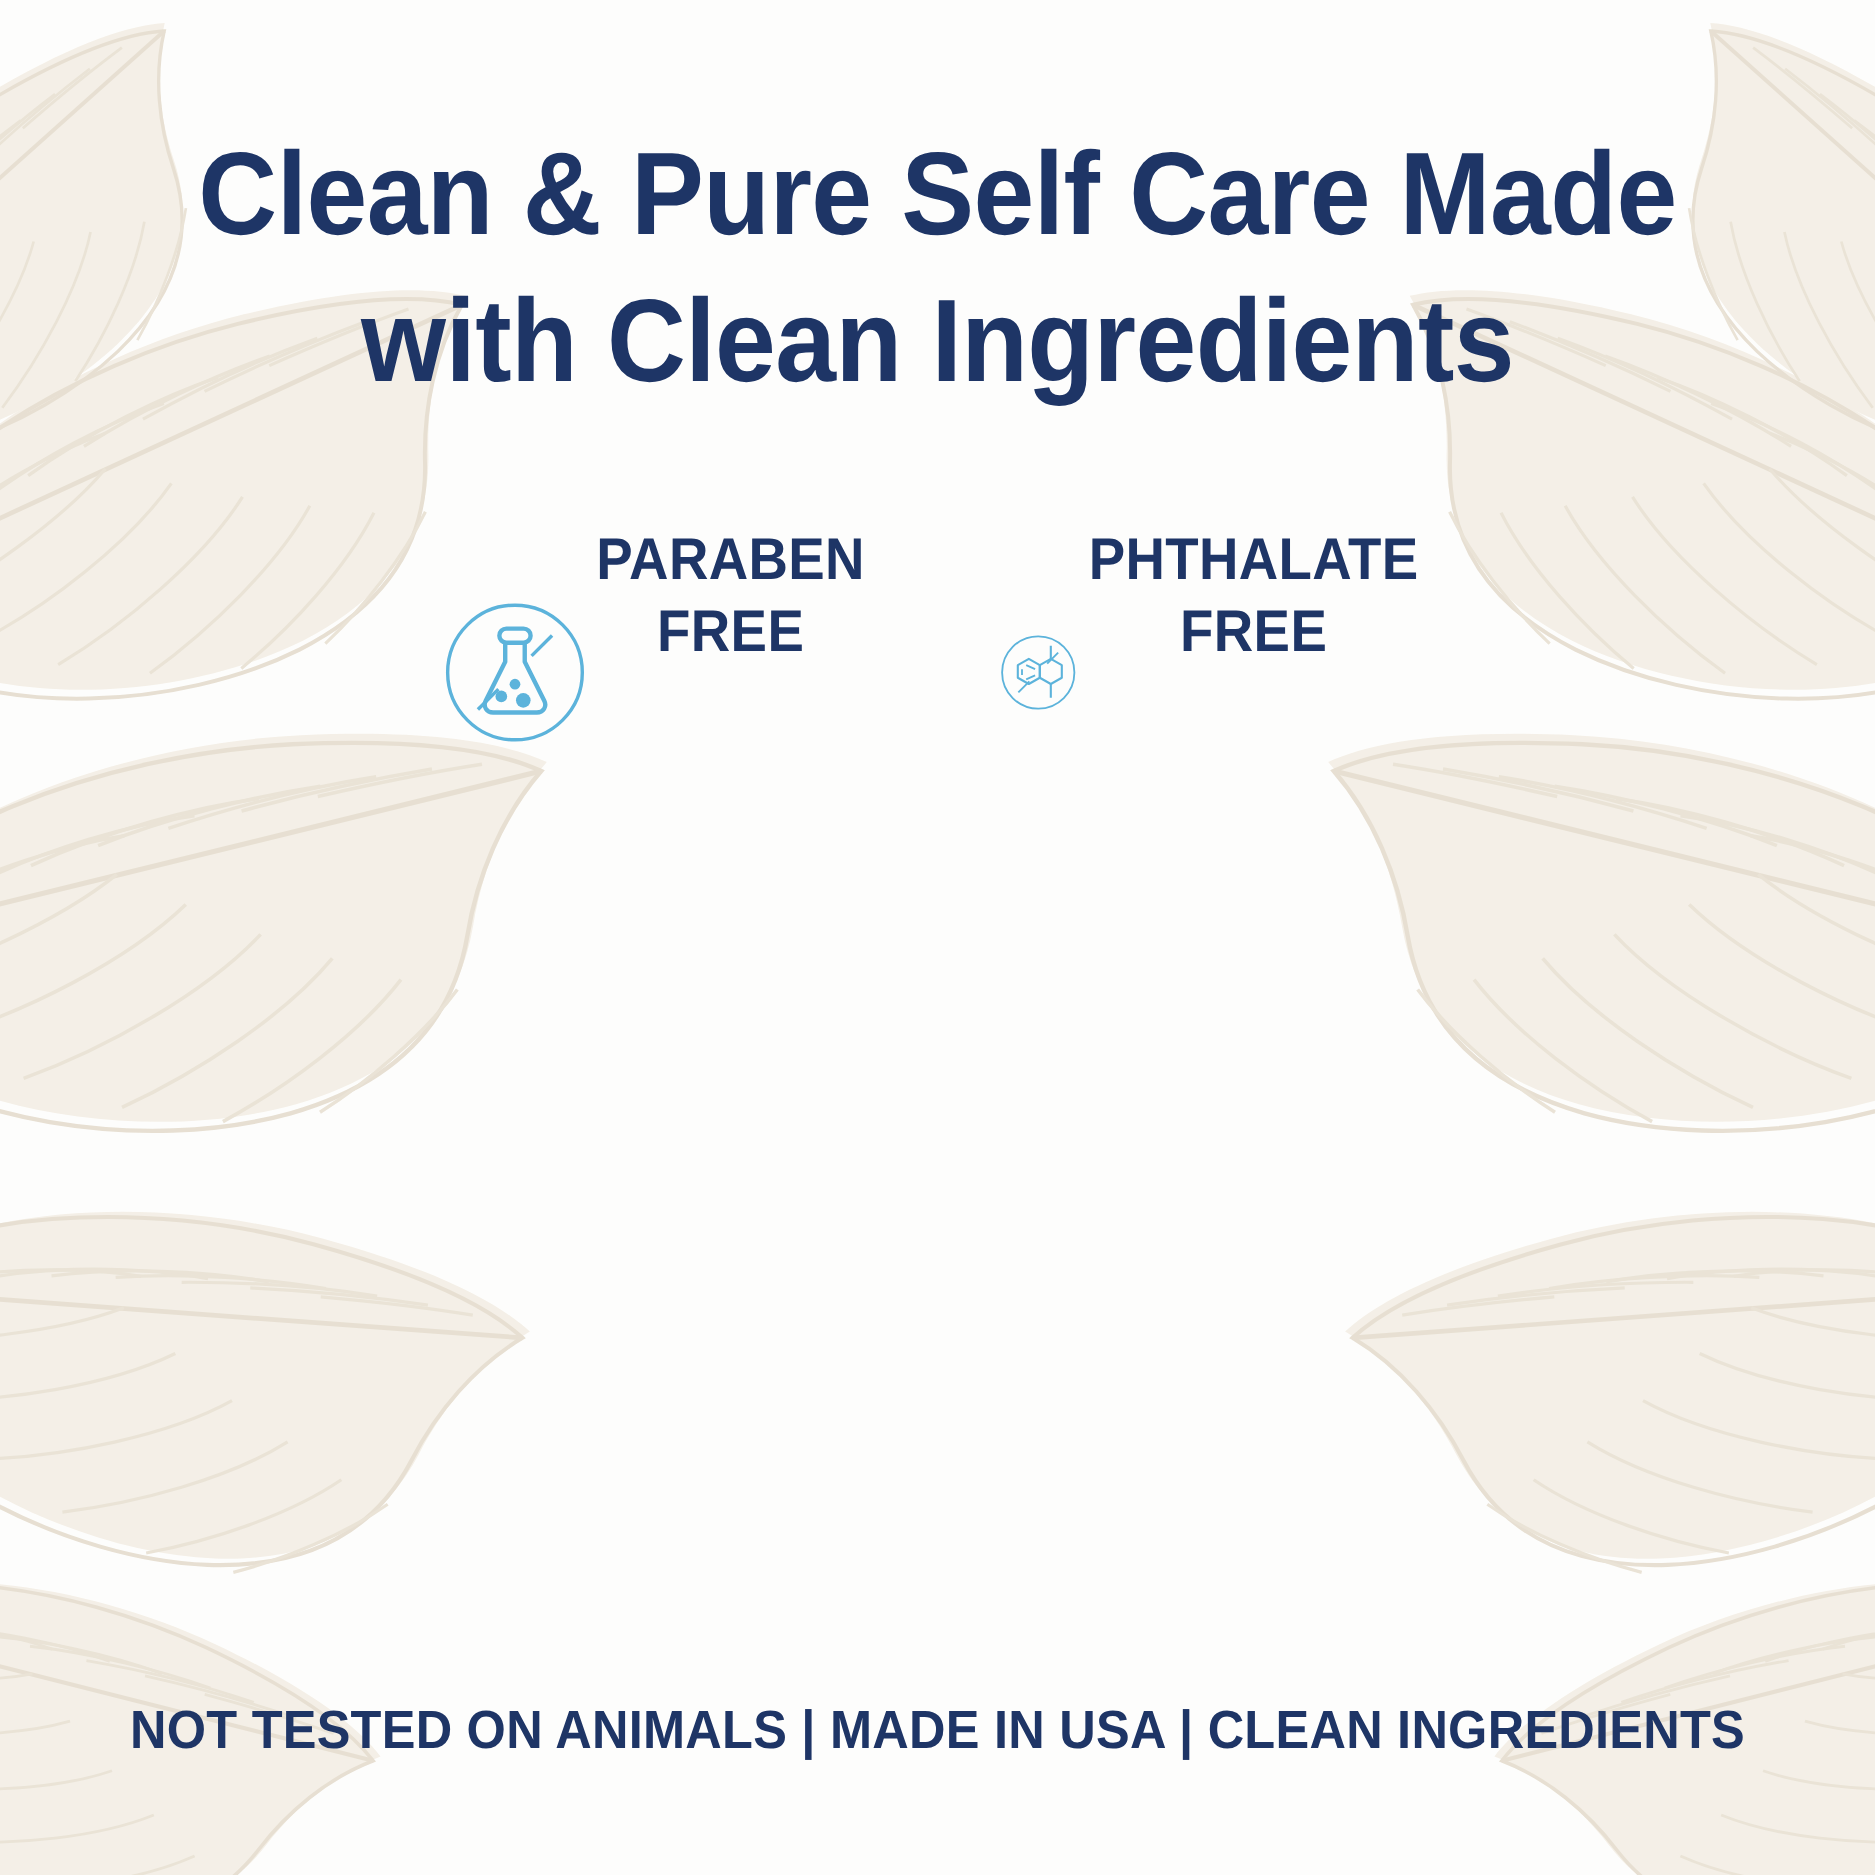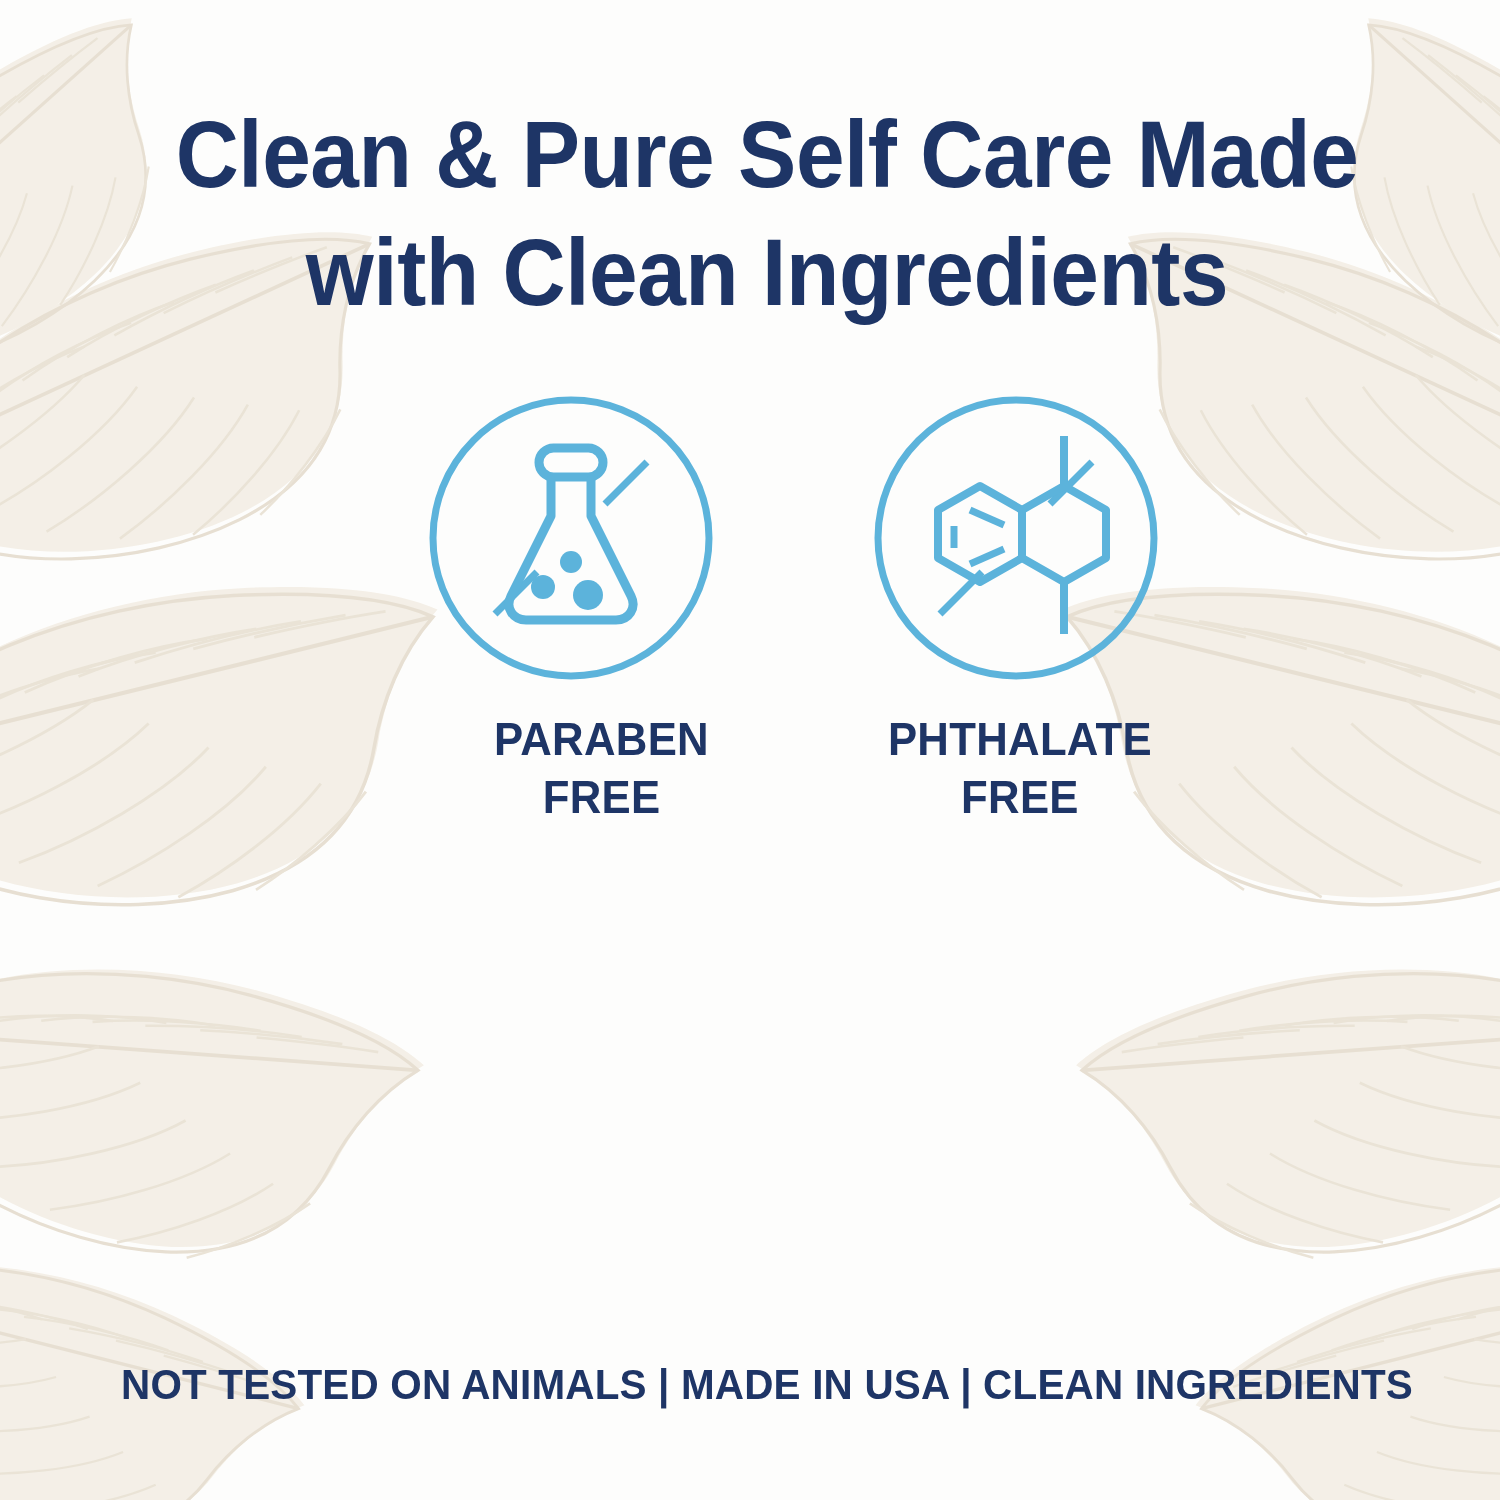--- a/index.html
+++ b/index.html
@@ -19,21 +19,21 @@
     position: absolute;
     left: 0; top: 0;
     width: 1500px;
     height: 1500px;
     z-index: 0;
     pointer-events: none;
   }
 
   #content {
     position: absolute;
-    left: 17px; top: 0;
+    left: 0; top: 0;
     width: 1304px;
     height: 1500px;
     z-index: 2;
     border-radius: 16px;
   }
 
   
   .headline {
     position: absolute;
     left: 0;
@@ -63,22 +63,22 @@
   .badge-row {
     display: flex;
     justify-content: space-between;
     width: 790px;
   }
   .badge-row.row-2 { margin-top: 122px; }
 
   .badge {
     width: 345px;
     display: flex;
-    flex-direction: column;
-    align-items: flex-end;
+    flex-direction: row;
+    align-items: flex-start;
   }
   .badge-mark {
     width: 292px;
     height: 292px;
     display: block;
   }
   .badge-label {
     margin-top: 26px;
     color: #1e3566;
     font-weight: bold;

